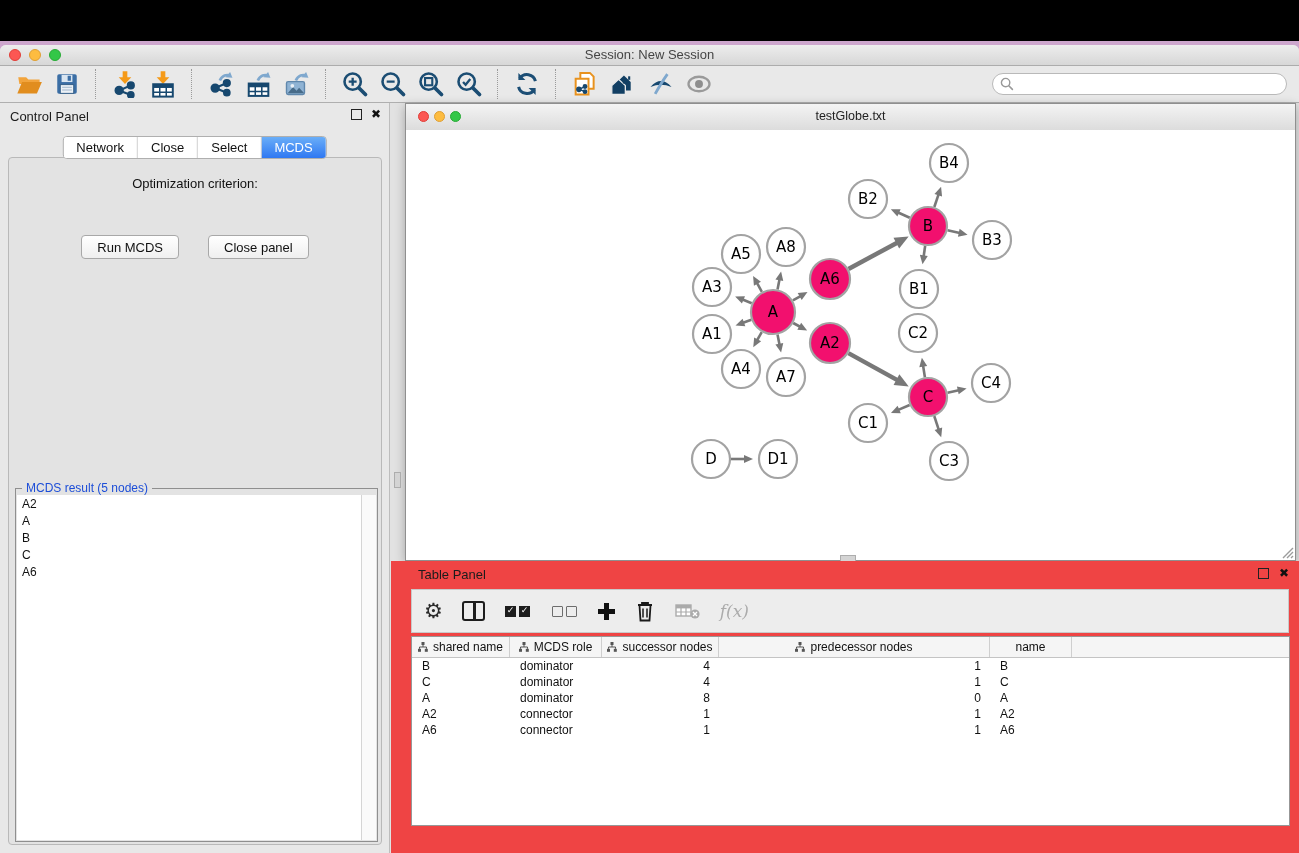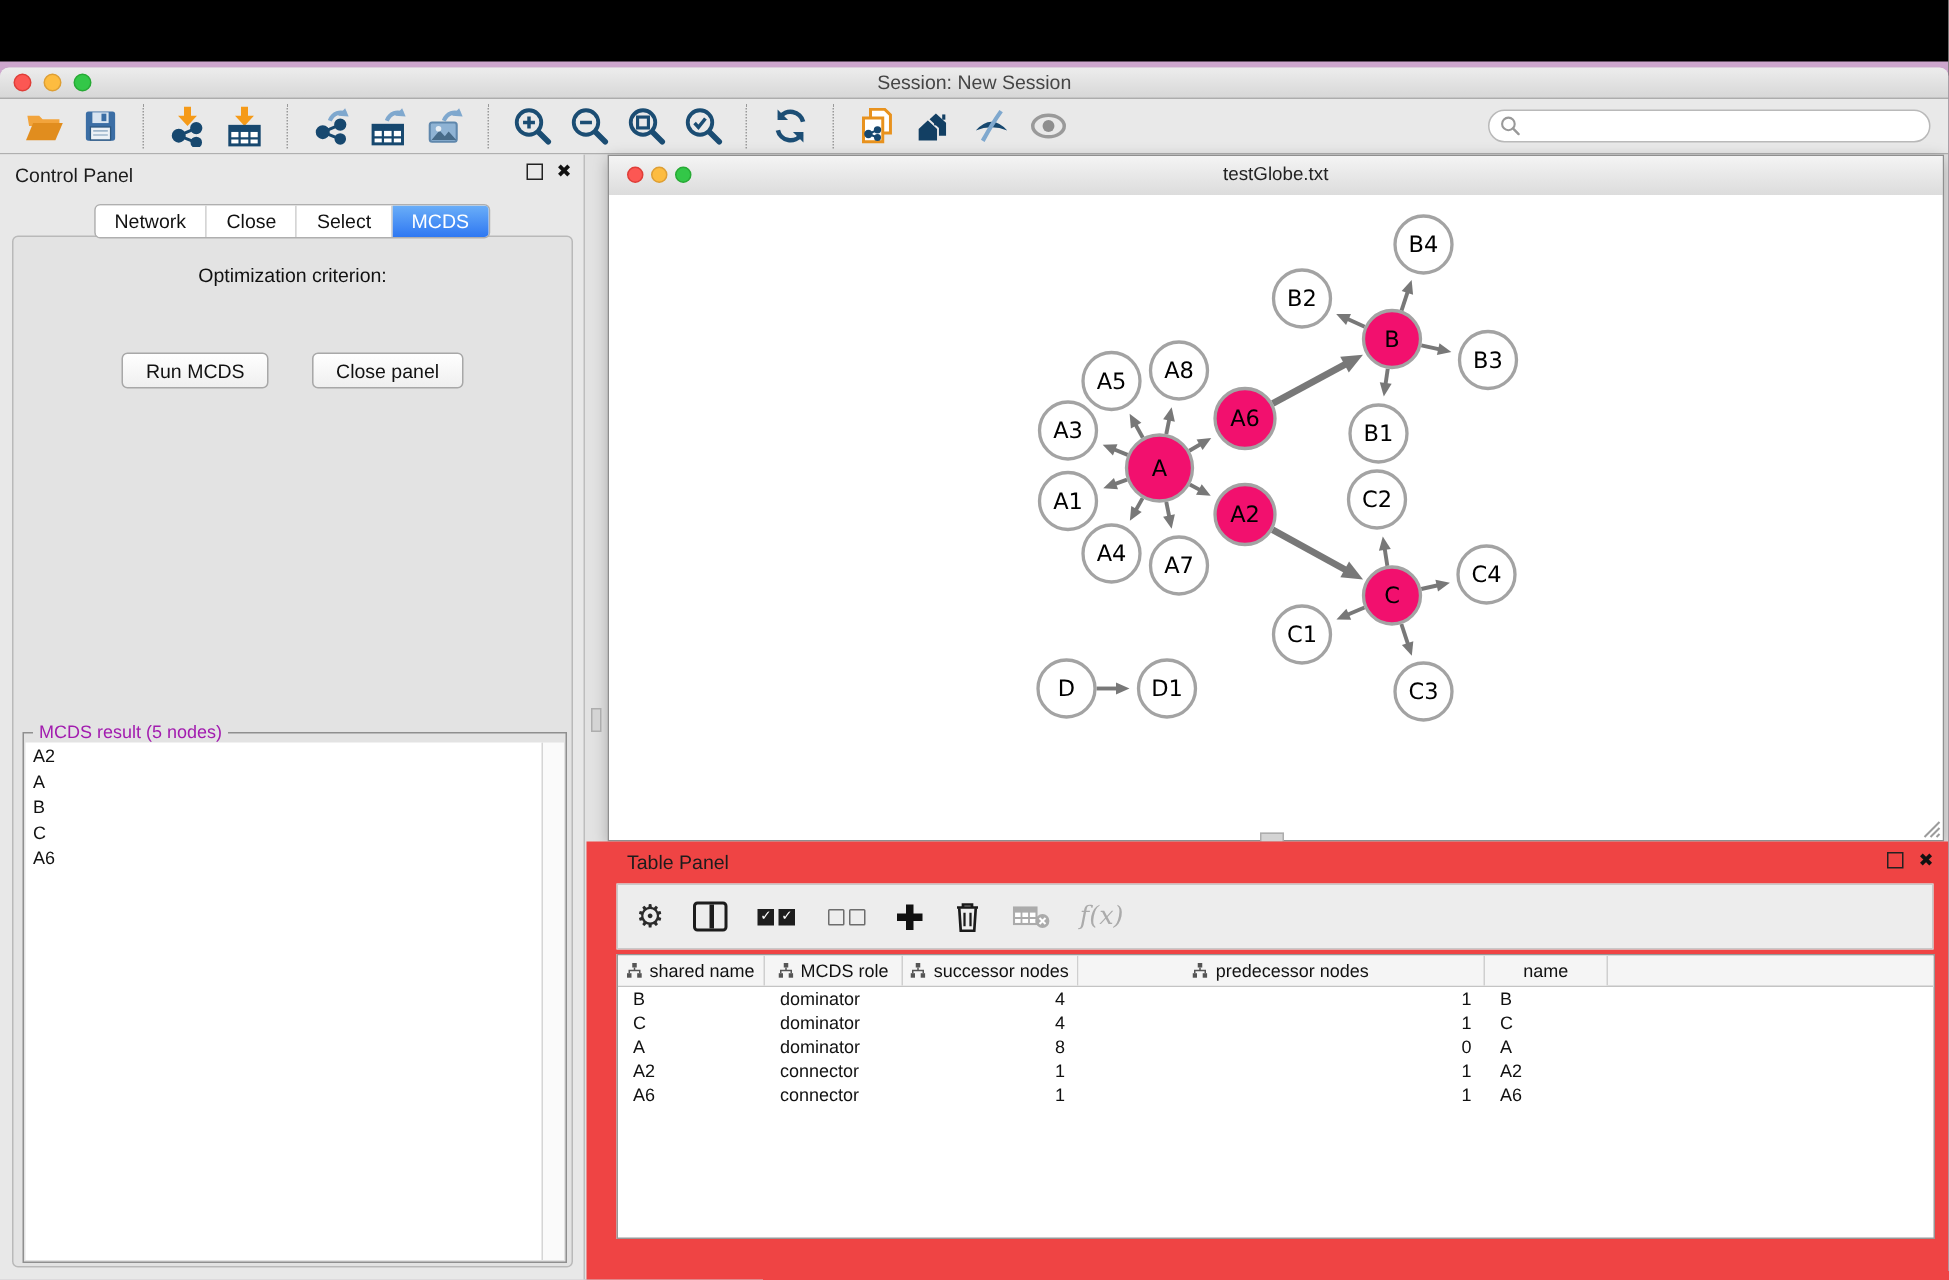--- a/index.html
+++ b/index.html
@@ -49,21 +49,21 @@
   #criterion{position:absolute;left:34px;top:42px;width:314px;height:25px;background:#fff;
        border:1px solid #ABABAB;border-radius:4px;box-sizing:border-box;font-size:13px;color:#111;
        display:flex;align-items:center;padding-left:8px;}
   #criterion .stepper{position:absolute;right:1px;top:1px;bottom:1px;width:20px;border-radius:3px;
        background:linear-gradient(#70B2FB,#2F74F5);display:flex;flex-direction:column;align-items:center;
        justify-content:center;color:#fff;font-size:6.5px;line-height:6.5px;}
   #cp-buttons{position:absolute;left:0;right:0;top:77px;display:flex;justify-content:center;gap:29px;}
   .mac-btn{height:22px;background:linear-gradient(#FFFFFF,#EFEFEF);border:1px solid #A8A8A8;
        border-radius:4px;font-size:13px;color:#111;padding:0 15px;display:flex;align-items:center;}
   #result-box{position:absolute;left:6px;top:330px;width:361px;height:352px;border:1px solid #8F8F8F;}
-  #result-legend{position:absolute;left:6px;top:-8px;background:#E3E3E3;padding:0 4px;font-size:12px;color:#a21caf;}
+  #result-legend{position:absolute;left:6px;top:-8px;background:#E3E3E3;padding:0 4px;font-size:12px;color:#1d4ed8;}
   #result-list{position:absolute;left:1px;top:6px;right:15px;bottom:1px;background:#fff;overflow:hidden;}
   #result-scroll{position:absolute;right:1px;top:6px;width:14px;bottom:1px;background:#FAFAFA;border-left:1px solid #D5D5D5;}
   #result-list .li{font-size:12px;color:#111;padding:1.5px 0 1.5px 5px;}
   
   #net-window{position:absolute;left:405px;top:0px;width:891px;height:458px;background:#fff;
        border:1px solid #8F8F8F;box-sizing:border-box;box-shadow:0 3px 10px rgba(0,0,0,.28);}
   #net-titlebar{position:absolute;left:0;top:0;right:0;height:26px;
        background:linear-gradient(#F4F4F4,#DCDCDC);border-bottom:1px solid #B5B5B5;}
   #net-titlebar .tl{top:7px;width:11px;height:11px;box-sizing:border-box;}
   #net-titlebar .tl1{left:12px;background:#FC5753;border:1px solid #DF3E38;}

